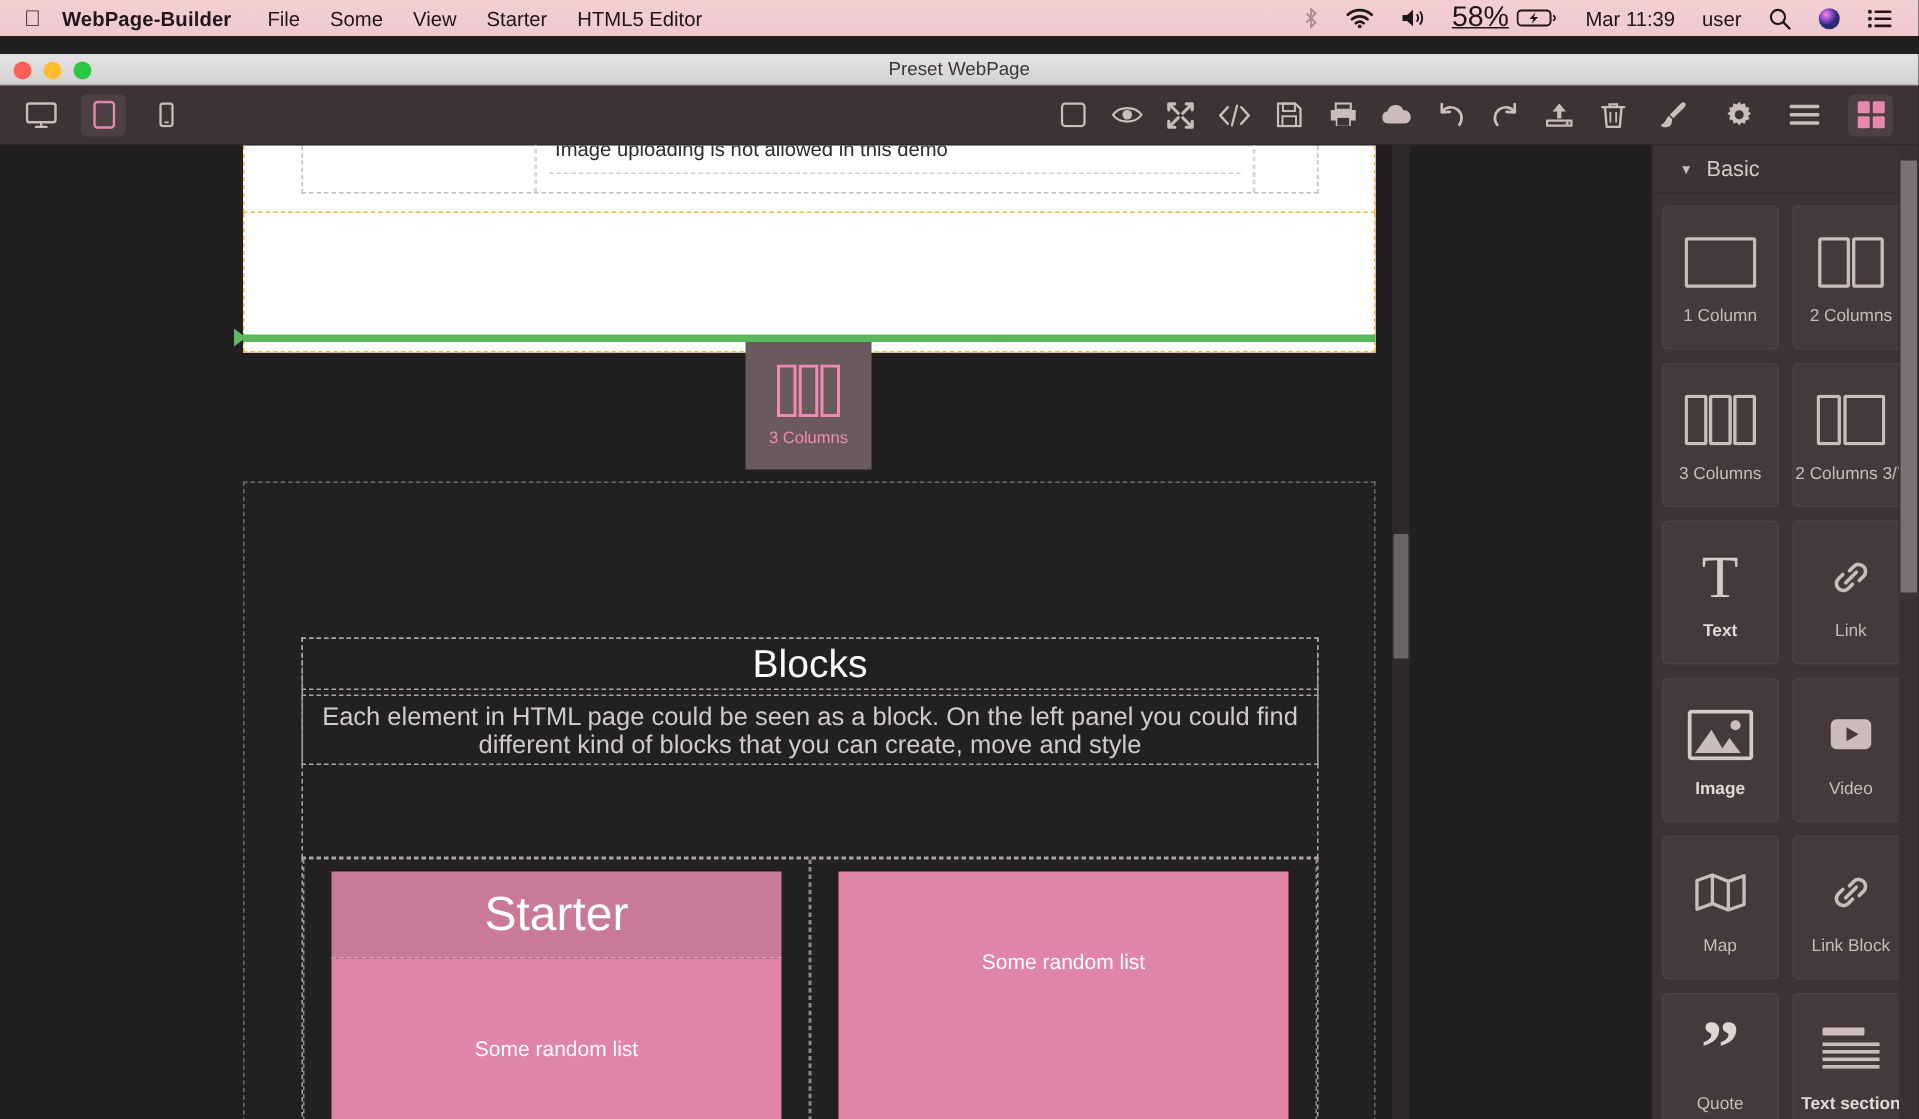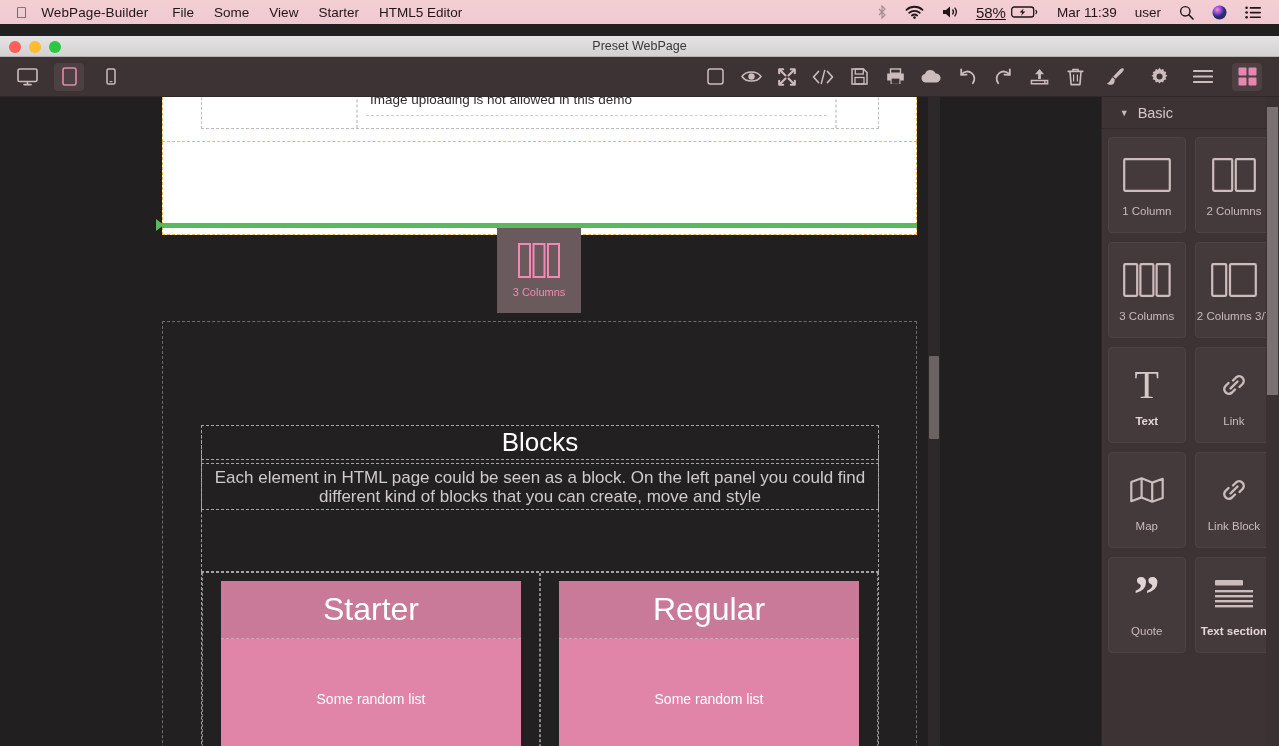--- a/index.html
+++ b/index.html
@@ -13,27 +13,27 @@
   
   #menubar {
     position: absolute; top: 0; left: 0;
     width: 1279px; height: 24px;
     background: linear-gradient(to bottom, #f3cfd4 0%, #efc9cf 100%);
     display: flex; align-items: center;
     font-size: 13.5px; color: #20151a;
     padding: 0 8px 0 0;
   }
   #menubar .apple { padding: 0 14px 0 16px; font-size: 15px; line-height: 1; }
-  #menubar .appname { font-weight: normal; padding: 0 14px 0 0; letter-spacing: .1px;}
+  #menubar .appname { font-weight: bold; padding: 0 14px 0 0; letter-spacing: .1px;}
   #menubar .mi { padding: 0 10px; }
   #menubar .spacer { flex: 1; }
   #menubar .right { display: flex; align-items: center; gap: 0; }
   #menubar .right > * { padding: 0 9px; display: flex; align-items: center; }
   .bt-icon { opacity: .35; }
-  .batt-pct { font-size: 15px; text-decoration: underline; }
+  .batt-pct { font-size: 19px; text-decoration: underline; }
 
   svg.ic { display:block; }
 
   
   #window {
     position: absolute; top: 36px; left: 0;
     width: 1279px; height: 722px;
     background: #2a2527;
   }
   #titlebar {
@@ -521,23 +521,20 @@
                 <span class="card-head-txt">Starter</span>
               </div>
               <div class="card-body">
                 <span class="card-body-txt">Some random list</span>
               </div>
 
             </div>
           </div>
           <div class="card-col">
             <div class="card">
-              <div class="card-head">
-                <span class="card-head-txt">Regular</span>
-              </div>
               <div class="card-body">
                 <span class="card-body-txt">Some random list</span>
               </div>
 
             </div>
           </div>
         </div>
       </div>
 
       <div id="canvas-scrollbar">
@@ -603,21 +600,41 @@
           <span class="blk-ic">
             <svg class="ic" width="30" height="30" viewBox="0 0 30 30">
               <path d="M11.5 18.5 L18.5 11.5" stroke="#cdbcbc" stroke-width="2.4" stroke-linecap="round"></path>
               <path d="M9.5 13 L6.5 16 a4.6 4.6 0 0 0 6.5 6.5 l3-3" fill="none" stroke="#cdbcbc" stroke-width="2.4" stroke-linecap="round"></path>
               <path d="M20.5 17 L23.5 14 a4.6 4.6 0 0 0 -6.5 -6.5 l-3 3" fill="none" stroke="#cdbcbc" stroke-width="2.4" stroke-linecap="round"></path>
             </svg>
           </span>
           <span class="blk-lbl">Link</span>
         </div>
 
-
+        <div class="blk">
+          <span class="blk-ic">
+            <svg class="ic" width="44" height="34" viewBox="0 0 44 34">
+              <rect x="1.4" y="1.4" width="41.2" height="31.2" rx="1.5" fill="none" stroke="#d8c9c9" stroke-width="2.6"></rect>
+              <circle cx="32" cy="10.5" r="3.4" fill="#cdbcbc"></circle>
+              <path d="M5 29 L16 13.5 L25 29 z" fill="#cdbcbc"></path>
+              <path d="M21 29 L28 19 L35.5 29 z" fill="#cdbcbc"></path>
+            </svg>
+          </span>
+          <span class="blk-lbl strong">Image</span>
+        </div>
+
+        <div class="blk">
+          <span class="blk-ic">
+            <svg class="ic" width="28" height="21" viewBox="0 0 28 21">
+                <rect x="0.5" y="0.5" width="27" height="20" rx="4" fill="#cdbcbc"></rect>
+                <path d="M11 5.8 L19 10.5 L11 15.2 z" fill="#443a3c"></path>
+              </svg>
+          </span>
+          <span class="blk-lbl">Video</span>
+        </div>
 
         <div class="blk">
           <span class="blk-ic">
             <svg class="ic" width="34" height="26" viewBox="0 0 34 26">
                 <path d="M1.3 5 L11.6 1.3 L22.2 5.6 L32.7 1.8 V21 L22.2 24.7 L11.6 20.4 L1.3 24.2 z" fill="none" stroke="#cdbcbc" stroke-width="2.2" stroke-linejoin="round"></path>
                 <path d="M11.6 1.3 V20.4 M22.2 5.6 V24.7" stroke="#cdbcbc" stroke-width="2.2"></path>
               </svg>
           </span>
           <span class="blk-lbl">Map</span>
         </div>

